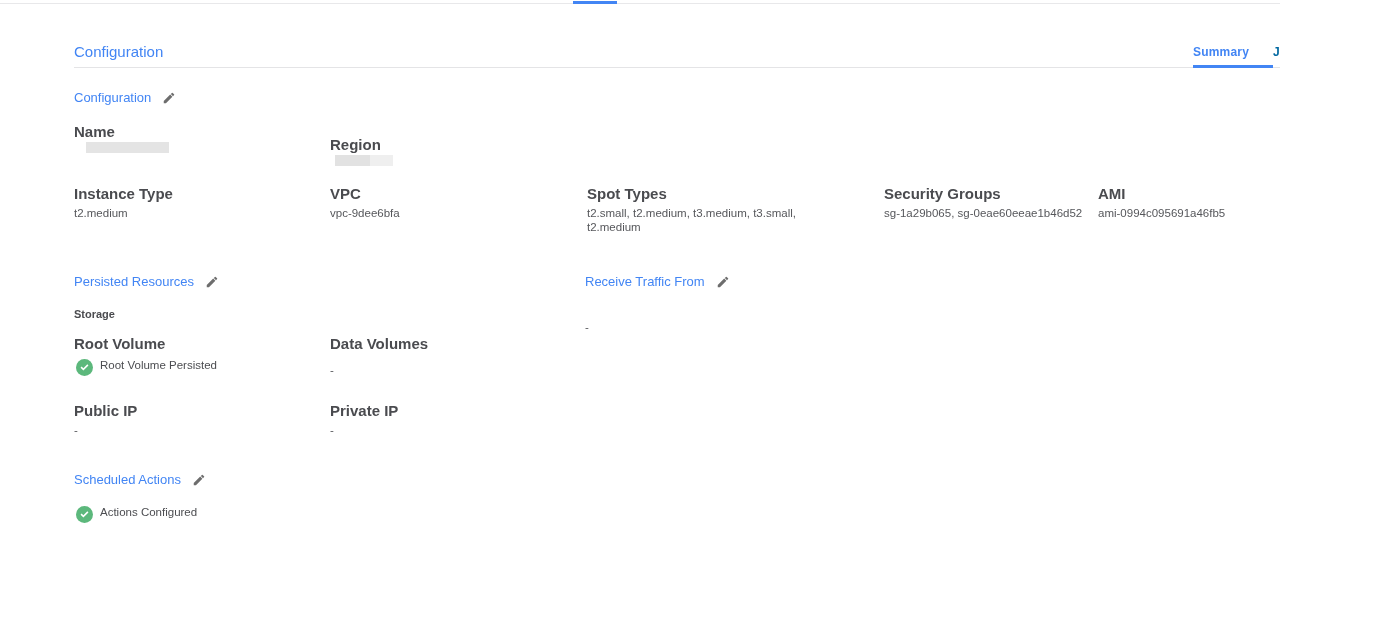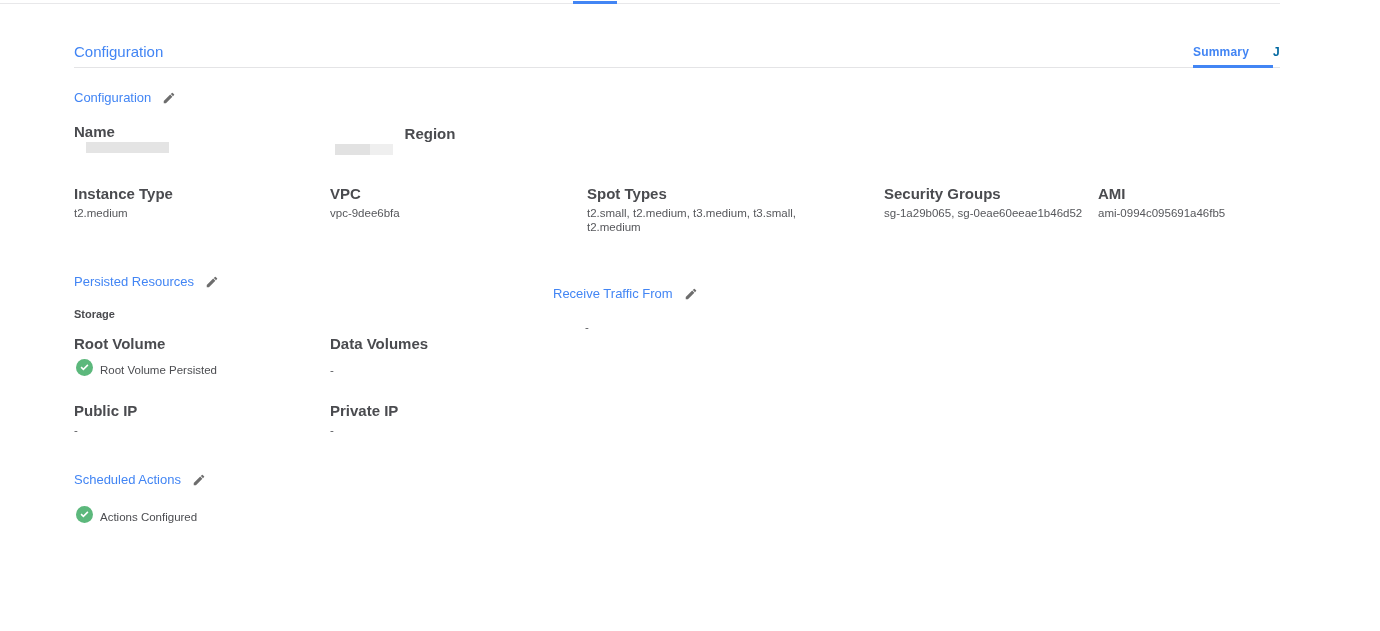--- a/index.html
+++ b/index.html
@@ -31,21 +31,21 @@
 
   
   .field { position:absolute; }
   .field .label { font-size:15px; font-weight:bold; line-height:13px; color:#4a4b4f; }
   .field .value { font-size:11.5px; line-height:14px; color:#56575b; margin-top:6px; }
   .redacted { margin-top:4px; height:11px; background:#e4e4e4; }
   .redacted.two-tone { background:linear-gradient(to right, #e2e2e2 60%, #efefef 60%); }
 
   .bold-sub { position:absolute; font-size:11px; font-weight:bold; line-height:13px; color:#4a4b4f; }
 
-  .status-row { position:absolute; display:flex; align-items:flex-end; gap:7px; }
+  .status-row { position:absolute; display:flex; align-items:flex-start; gap:7px; }
   .status-row svg { width:17px; height:17px; flex:0 0 auto; }
   .status-row .txt { font-size:11.5px; color:#4c4d51; }
 
   .dash { position:absolute; font-size:11.5px; line-height:14px; color:#56575b; }
 </style>
 </head>
 <body>
 
 <div id="app">
 
@@ -64,21 +64,21 @@
       <svg viewBox="0 0 24 24">
           <path d="M3 17.25V21h3.75L17.81 9.94l-3.75-3.75L3 17.25zM20.71 7.04a1 1 0 0 0 0-1.41l-2.34-2.34a1 1 0 0 0-1.41 0l-1.83 1.83 3.75 3.75 1.83-1.83z"></path>
         </svg>
     </button>
   </div>
 
   <div class="field" style="top:125px; left:74px; width:200px;">
     <div class="label">Name</div>
     <div class="redacted" style="width:83px; margin-left:12px;"></div>
   </div>
-  <div class="field" style="top:127px; left:330px; width:200px;text-align:center;">
+  <div class="field" style="top:138px; left:330px; width:200px;">
     <div class="label">Region</div>
     <div class="redacted two-tone" style="width:58px; margin-left:5px;"></div>
   </div>
 
   <div class="field" style="top:187px; left:74px; width:220px;">
     <div class="label">Instance Type</div>
     <div class="value">t2.medium</div>
   </div>
   <div class="field" style="top:187px; left:330px; width:220px;">
     <div class="label">VPC</div>
@@ -99,21 +99,21 @@
 
   <div class="section-heading" style="top:274px; left:74px;">
     <span class="hd">Persisted Resources</span>
     <button class="edit-btn">
       <svg viewBox="0 0 24 24">
           <path d="M3 17.25V21h3.75L17.81 9.94l-3.75-3.75L3 17.25zM20.71 7.04a1 1 0 0 0 0-1.41l-2.34-2.34a1 1 0 0 0-1.41 0l-1.83 1.83 3.75 3.75 1.83-1.83z"></path>
         </svg>
     </button>
   </div>
 
-  <div class="section-heading" style="top:274px; left:553px;margin-top:12px;">
+  <div class="section-heading" style="top:274px; left:585px;">
     <span class="hd">Receive Traffic From</span>
     <button class="edit-btn">
       <svg viewBox="0 0 24 24">
           <path d="M3 17.25V21h3.75L17.81 9.94l-3.75-3.75L3 17.25zM20.71 7.04a1 1 0 0 0 0-1.41l-2.34-2.34a1 1 0 0 0-1.41 0l-1.83 1.83 3.75 3.75 1.83-1.83z"></path>
         </svg>
     </button>
   </div>
   <div class="dash" style="top:320px; left:585px;">-</div>
 
   <div class="bold-sub" style="top:308px; left:74px;text-align:center;">Storage</div>

